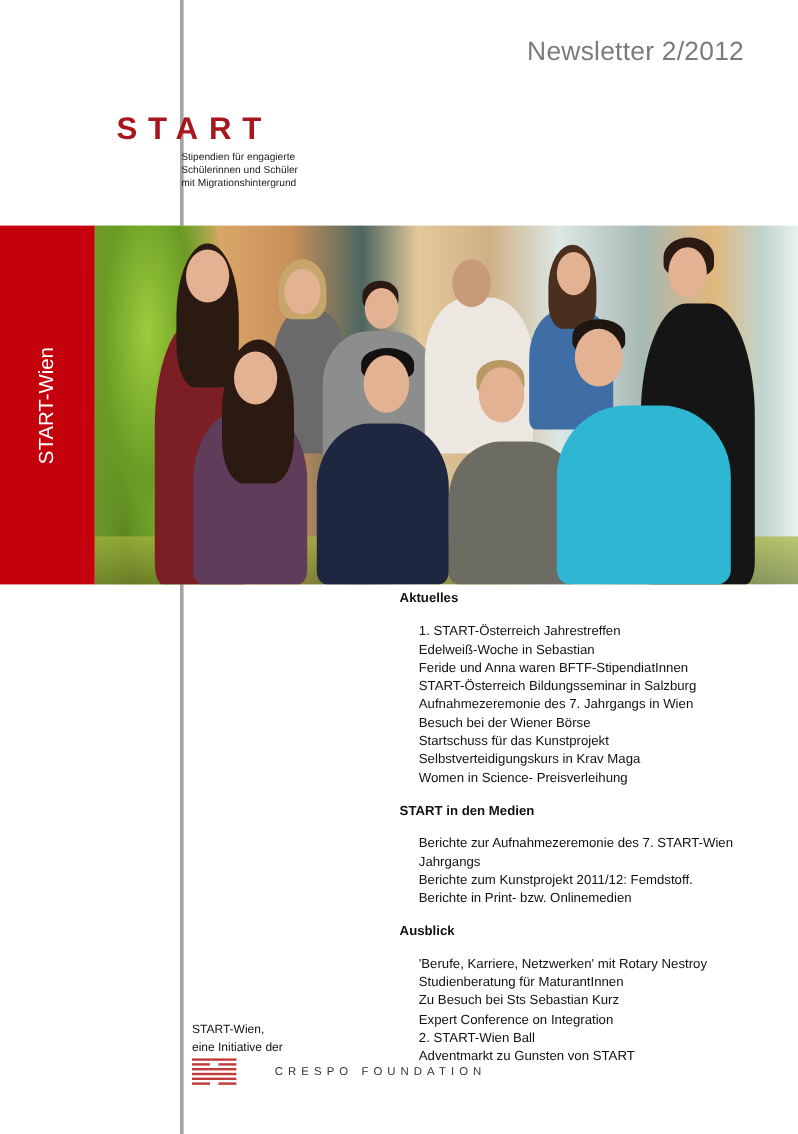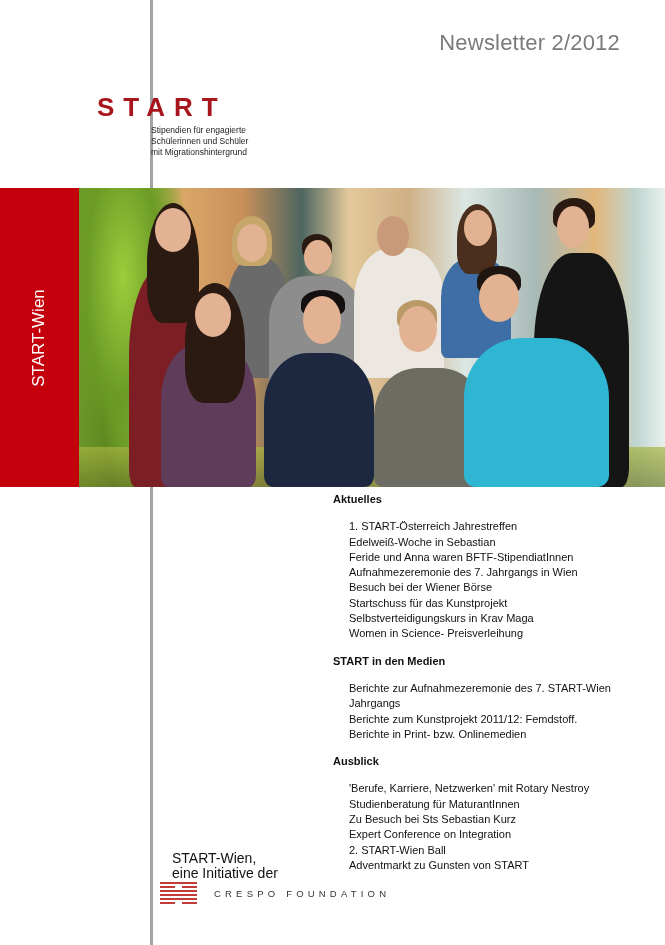--- a/index.html
+++ b/index.html
@@ -27,25 +27,25 @@
   .photo .floor { position: absolute; left: 0; bottom: 0; width: 100%; height: 40px; background: linear-gradient(#a7b53f, #6f7c2a); opacity: 0.7; }
   .person { position: absolute; border-radius: 40% 40% 8% 8%; }
   .head { position: absolute; border-radius: 50%; background: #e2b292; }
   .hair { position: absolute; border-radius: 50% 50% 30% 30%; background: #2b1a12; }
 
   .content { position: absolute; left: 333px; top: 492px; width: 320px; font-size: 11px; line-height: 15.3px; color: #111; }
   .section-head { font-weight: bold; margin-bottom: 12px; }
   .items { padding-left: 16px; margin-bottom: 12px; }
   .item { display: block; }
 
-  .footer-note { position: absolute; left: 172px; top: 851px; font-size: 14px; line-height: 15px; color: #111; }
+  .footer-note { position: absolute; left: 160px; top: 851px; font-size: 10px; line-height: 15px; color: #111; }
   .crespo { position: absolute; left: 160px; top: 882px; display: flex; align-items: center; }
   .crespo-mark { width: 37px; height: 22px; position: relative; }
   .crespo-mark span { position: absolute; left: 0; height: 2.2px; background: #c23b3b; }
-  .crespo-text { margin-left: 17px; font-size: 9.5px; letter-spacing: 4.2px; color: #333; }
+  .crespo-text { margin-left: 32px; font-size: 9.5px; letter-spacing: 4.2px; color: #333; }
 </style>
 </head>
 <body>
 
 <div class="vline"></div>
 
 <div class="title">Newsletter 2/2012</div>
 
 <div class="logo">
   <div class="logo-word">START</div>
@@ -104,20 +104,21 @@
   <div class="head" style="left:400px;top:86px;width:40px;height:48px;"></div>
 </div>
 
 <div class="content">
   <div class="section">
     <div class="section-head">Aktuelles</div>
     <div class="items">
       <span class="item">1. START-Österreich Jahrestreffen</span>
       <span class="item">Edelweiß-Woche in Sebastian</span>
       <span class="item">Feride und Anna waren BFTF-StipendiatInnen</span>
+      <span class="item">START-Österreich Bildungsseminar in Salzburg</span>
       <span class="item">Aufnahmezeremonie des 7. Jahrgangs in Wien</span>
       <span class="item">Besuch bei der Wiener Börse</span>
       <span class="item">Startschuss für das Kunstprojekt</span>
       <span class="item">Selbstverteidigungskurs in Krav Maga</span>
       <span class="item">Women in Science- Preisverleihung</span>
     </div>
   </div>
   <div class="section">
     <div class="section-head">START in den Medien</div>
     <div class="items">

